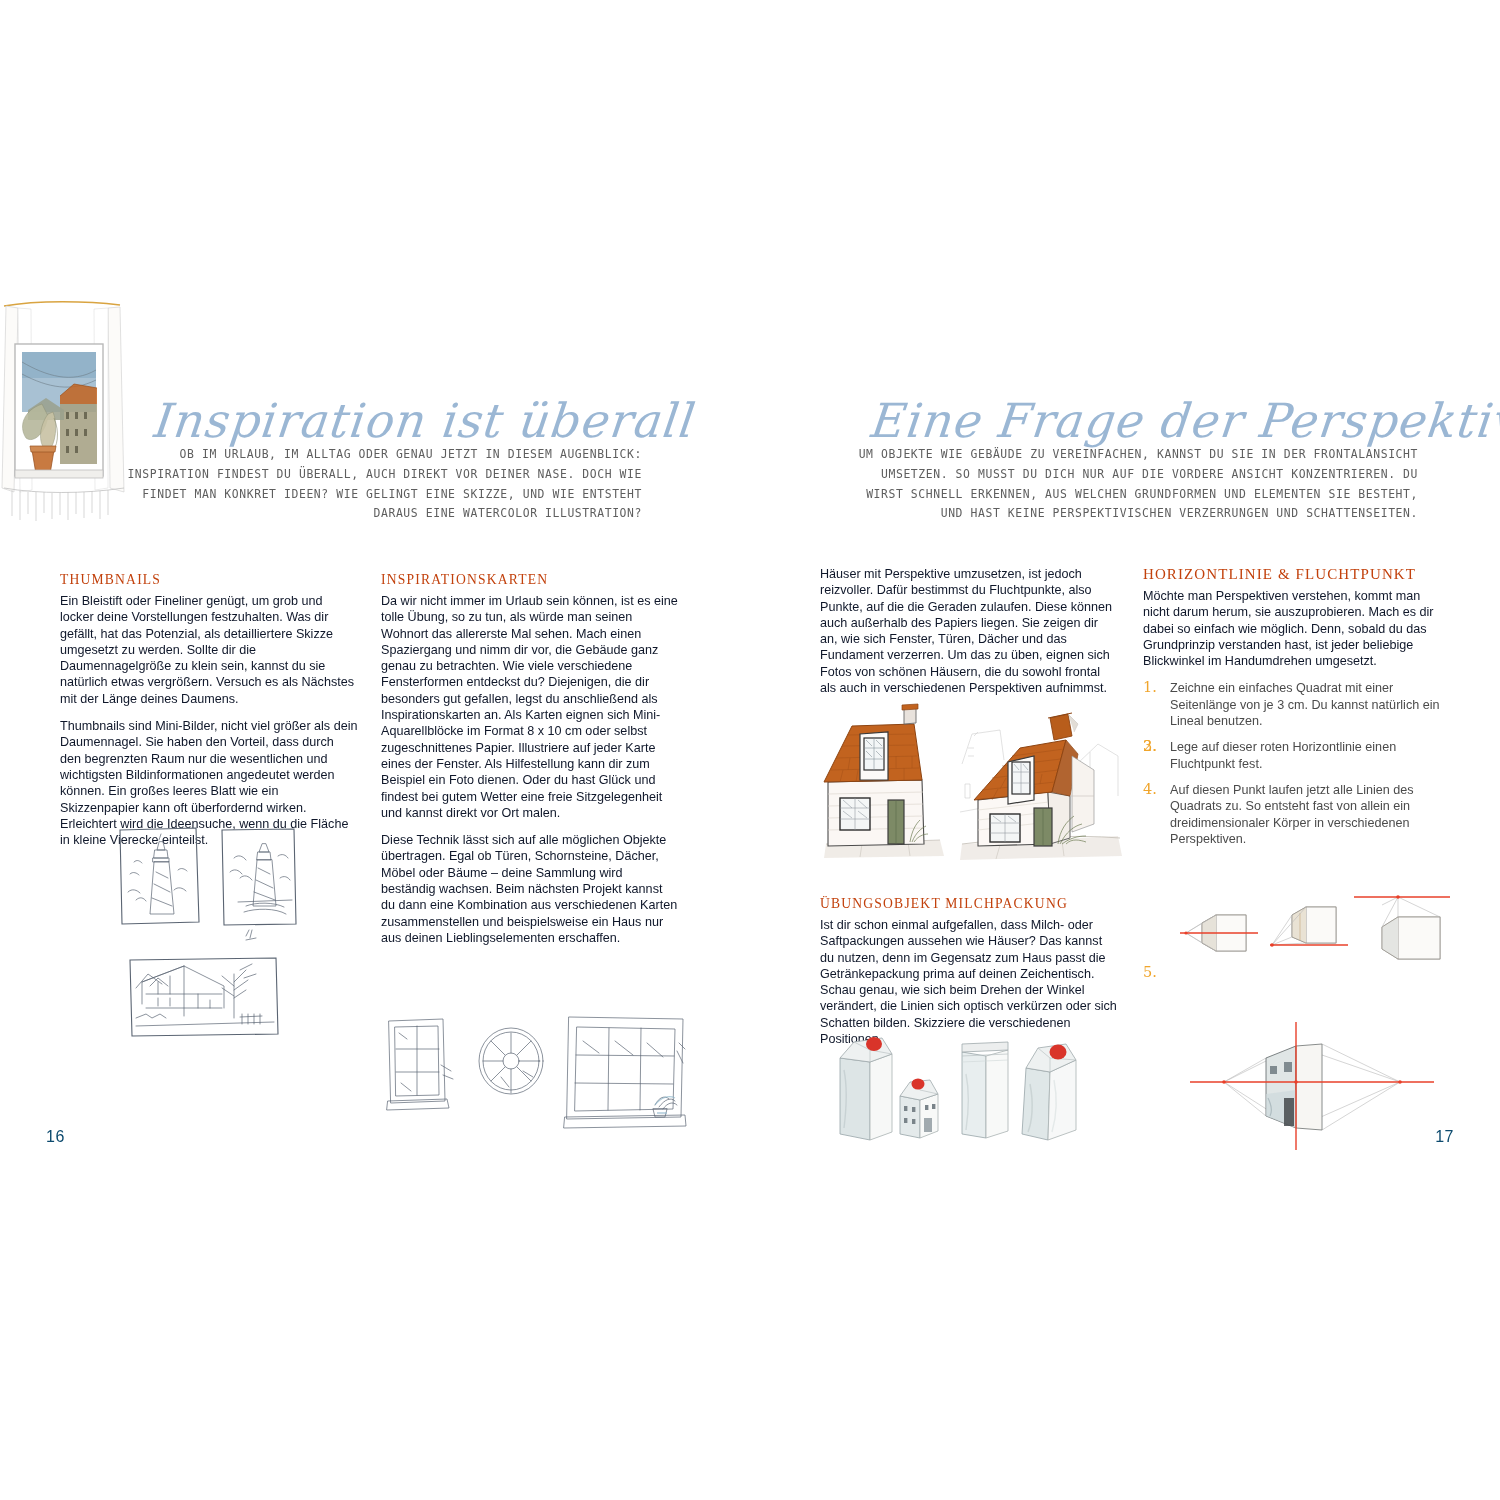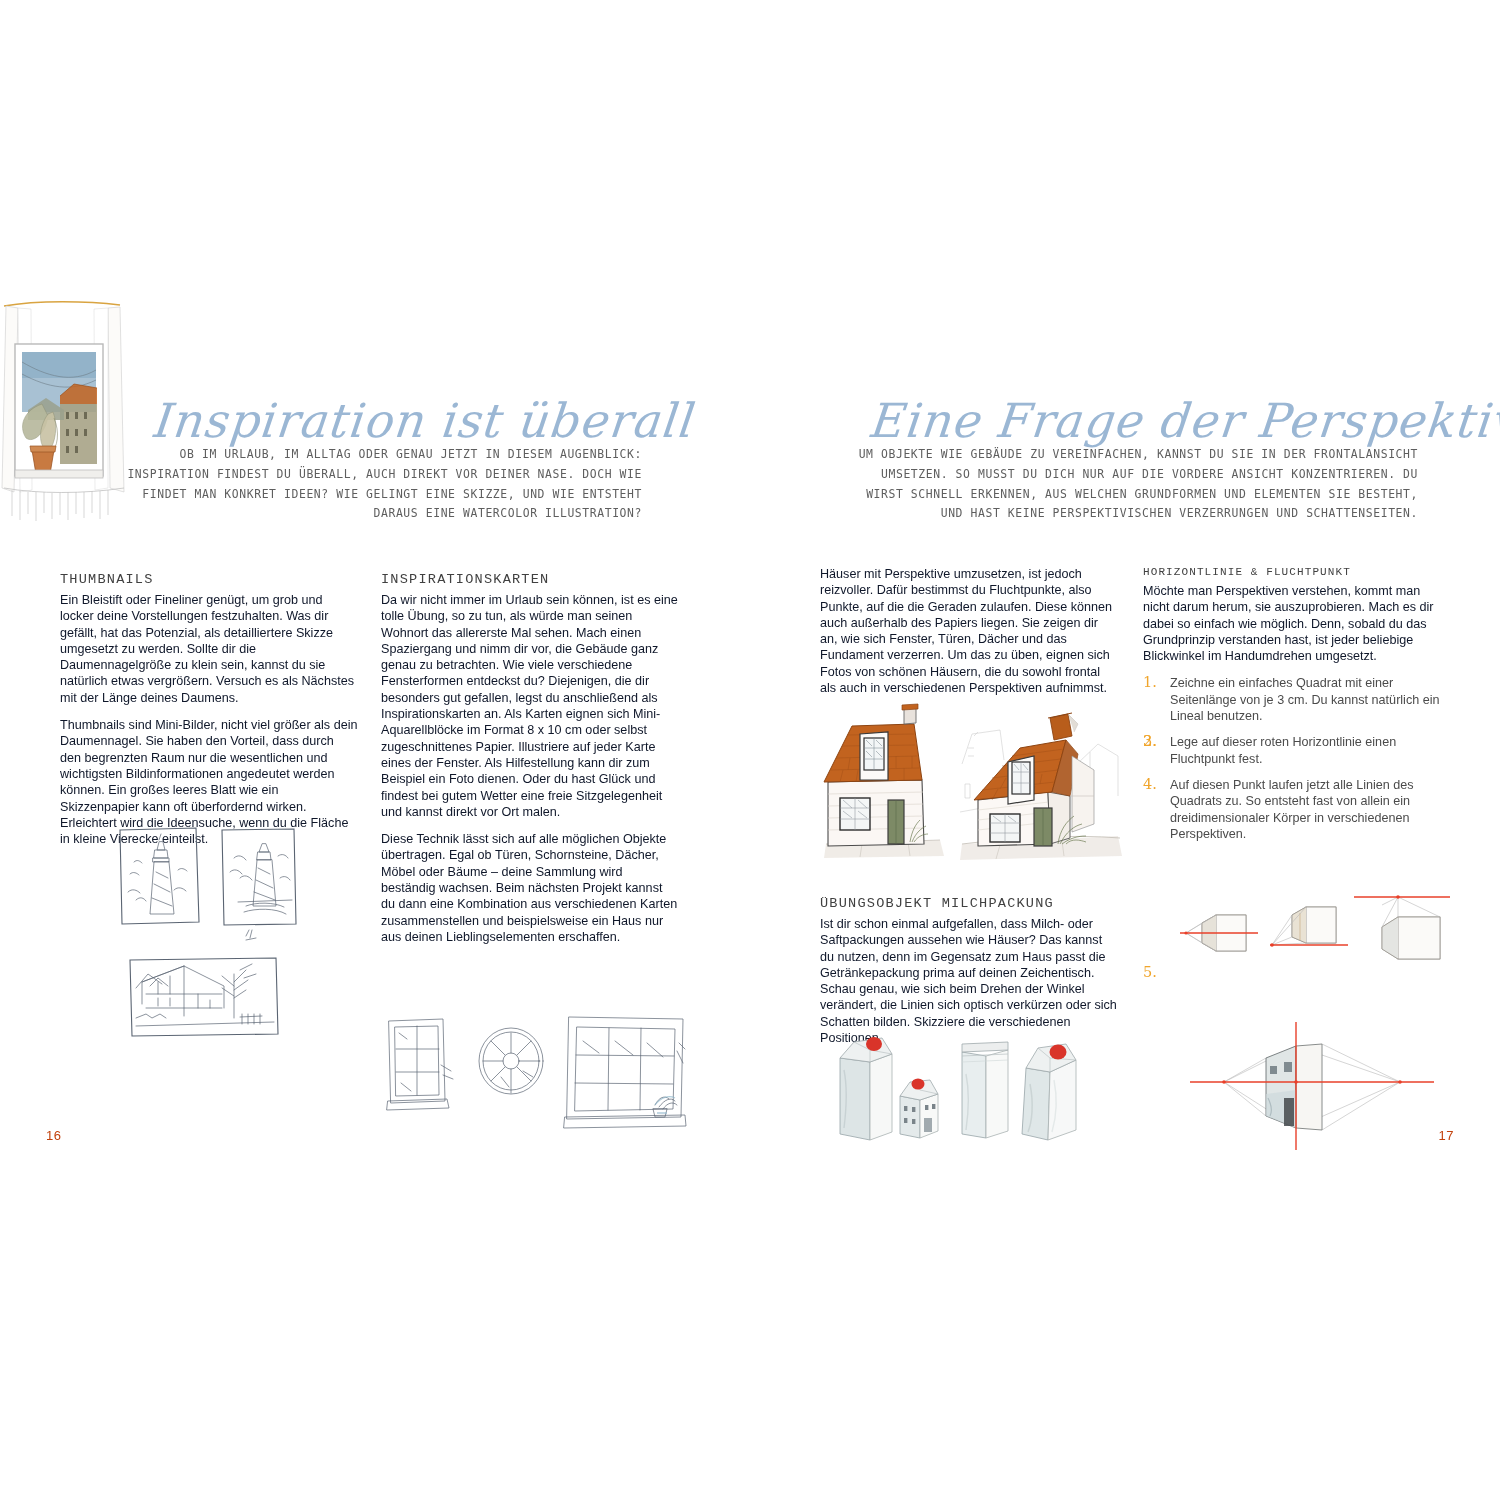--- a/index.html
+++ b/index.html
@@ -14,22 +14,22 @@
   .spread {
     position: relative;
     width: 1500px; height: 1500px;
     background: #ffffff;
   }
 
   
   .folio {
     position: absolute;
     font-family: "Liberation Sans", sans-serif;
-    font-size: 13px;
-    color: #c2410c;
+    font-size: 16px;
+    color: #0c4a6e;
     letter-spacing: 0.5px;
   }
   .folio-left  { left: 46px;  top: 1128px; }
   .folio-right { right: 46px; top: 1128px; }
 
   
   .script-title {
     position: absolute;
     font-family: "DejaVu Serif", serif;
     font-style: italic;
@@ -60,30 +60,30 @@
     position: absolute;
     width: 298px;
     font-family: "Liberation Sans", sans-serif;
   }
   #col1 { left: 60px;   top: 572px; }
   #col2 { left: 381px;  top: 572px; }
   #col3 { left: 820px;  top: 566px; }
   #col4 { left: 1143px; top: 566px; }
 
   .sec-head {
-    font-family: Liberation Mono, monospace;
+    font-family: Liberation Serif, serif;
     font-size: 13.6px;
     letter-spacing: 1.2px;
-    color: #404040;
+    color: #c2410c;
     text-transform: uppercase;
     margin: 0 0 5px 0;
     font-weight: 400;
     white-space: nowrap;
   }
-  #col4 .sec-head { font-size: 11px; letter-spacing: 1.1px; }
+  #col4 .sec-head { font-size: 15px; letter-spacing: 1.1px; }
 
   p.body {
     margin: 0 0 11px 0;
     font-size: 12.6px;
     line-height: 16.3px;
     color: #0f172a;
     text-align: left;
     hyphens: none;
   }
 

